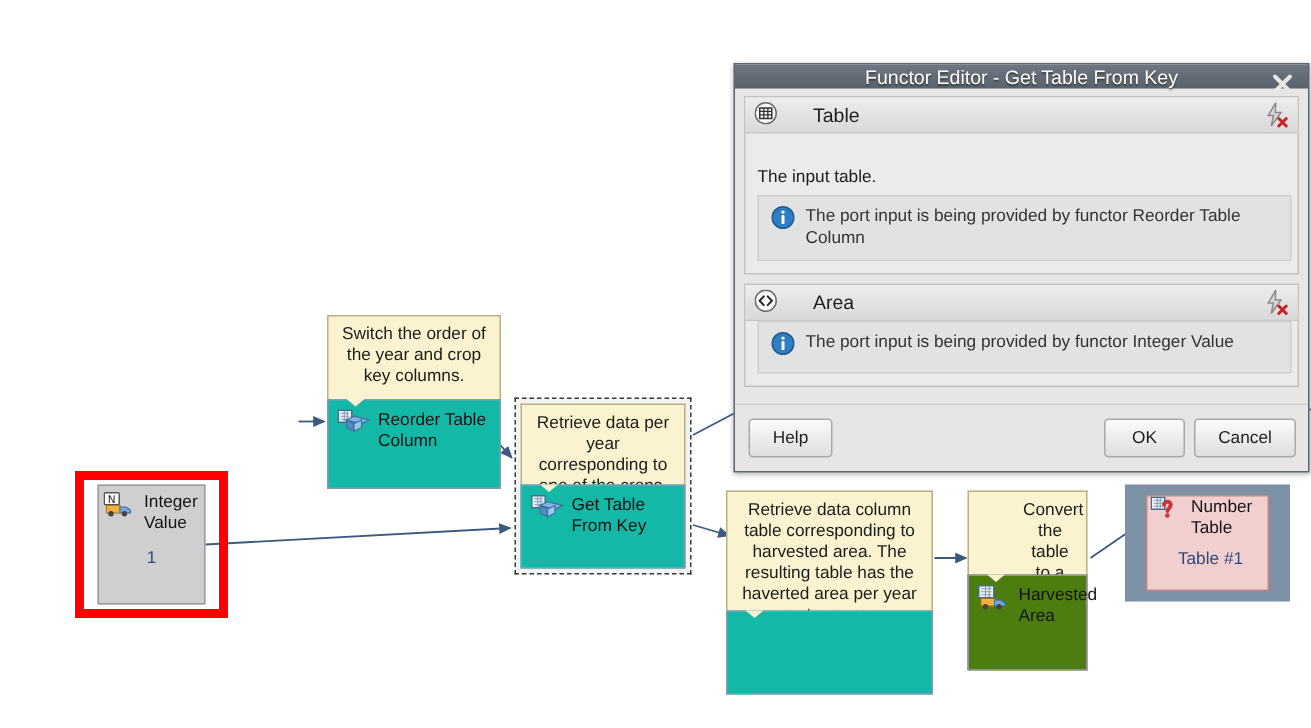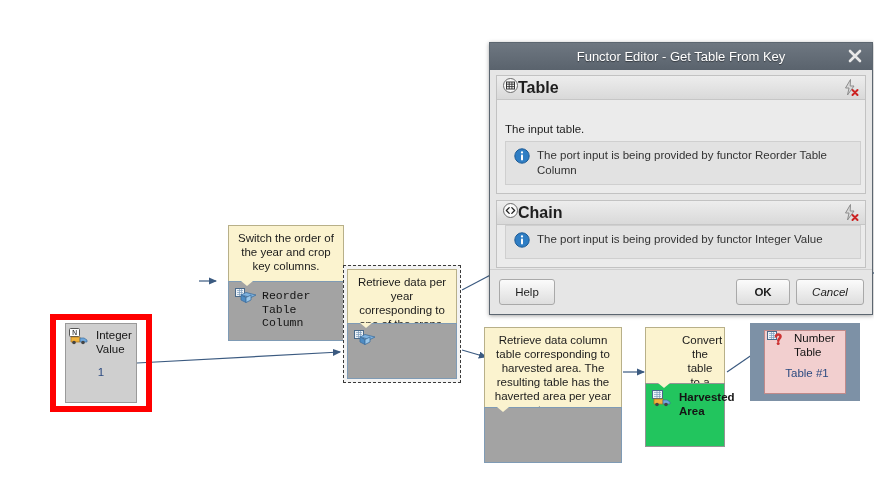--- a/index.html
+++ b/index.html
@@ -9,43 +9,43 @@
   
   #canvas{position:absolute;left:0;top:0;width:874px;height:485px;background:#fff;}
   svg.wires{position:absolute;left:0;top:0;width:874px;height:485px;pointer-events:none;}
 
   .node{position:absolute;box-sizing:border-box;}
   .cmt{background:#fbf3cf;border:1px solid #b8b089;border-bottom:none;
        font-size:11.5px;color:#1b1b1b;text-align:center;line-height:14px;
        padding:5px 6px 4px;}
   .body{border:1px solid #8fa8bf;position:relative;padding:6px 6px 6px 6px;
         min-height:34px;}
-  .body.blue{background:#a3a3a3;border-color:#7f9bb5;font-family:Liberation Mono, monospace;}
-  .body.grey{background:#22c55e;border-color:#949494;font-weight:bold;}
+  .body.blue{background:#14b8a6;border-color:#7f9bb5;}
+  .body.grey{background:#4d7c0f;border-color:#949494;}
   .notch{position:absolute;left:12px;top:-1px;width:0;height:0;
          border-left:6px solid transparent;border-right:6px solid transparent;
          border-top:5px solid #fbf3cf;}
   .ntitle{display:flex;align-items:flex-start;gap:5px;font-size:11.5px;color:#141414;line-height:13.5px;}
   .ntitle span.lbl{padding-top:1px;}
 
   
   #n-load{left:8px;top:245px;width:190px;height:72px;background:#e9dcb0;
           border:1px solid #9c9272;box-sizing:border-box;}
   #n-load .hdr{display:flex;align-items:center;gap:6px;padding:6px 0 0 8px;font-size:11.5px;color:#111;}
   #n-load .fname{position:absolute;left:0;right:0;bottom:10px;text-align:center;font-size:11px;color:#111;}
 
   
   #redbox{position:absolute;left:50px;top:314px;width:102px;height:98px;
           border:6px solid #ff0000;box-sizing:border-box;}
   #n-int{left:65px;top:323px;width:72px;height:80px;background:#cfcfcf;border:1px solid #9a9a9a;}
   #n-int .ntitle{padding:4px 3px 0 3px;}
   #n-int .val{position:absolute;left:0;right:0;top:42px;text-align:center;font-size:11.5px;color:#2b4a80;}
 
   
-  #n-reorder{left:218px;top:225px;width:116px;margin-left:10px;}
+  #n-reorder{left:218px;top:210px;width:116px;}
   #n-reorder .cmt{height:46px;}
   #n-reorder .body{height:46px;}
 
   
   #n-gtfk{left:343px;top:265px;width:118px;}
   #n-gtfk .sel{border:1px dashed #3a3a3a;padding:3px;background:#f3f3f3;}
   #n-gtfk .cmt{height:44px;}
   #n-gtfk .body{height:42px;}
 
   
@@ -64,44 +64,44 @@
   #n-num .ntitle{padding:0 3px 0 2px;}
   #n-num .tlabel{position:absolute;left:4px;right:0;top:36px;text-align:center;font-size:11.5px;color:#2b4a80;}
 
   
   .ico{flex:0 0 auto;display:inline-block;}
 
   
   #dlg{position:absolute;left:489px;top:42px;width:384px;height:273px;
        background:#e6e6e6;border:1px solid #5c6670;box-sizing:border-box;
        box-shadow:0 1px 4px rgba(0,0,0,.35);}
-  #dlg .tbar{height:27px;background:linear-gradient(#6e7781,#5a636d);
+  #dlg .tbar{height:16px;background:linear-gradient(#6e7781,#5a636d);
        color:#fff;font-size:13px;display:flex;align-items:center;
        justify-content:center;position:relative;
        text-shadow:0 1px 1px rgba(0,0,0,.45);}
   #dlg .tbar .x{position:absolute;right:8px;top:4px;width:18px;height:18px;
        cursor:pointer;}
   #dlg .content{padding:5px 6px 0 6px;}
   .panel{background:#ebebeb;border:1px solid #c2c2c2;margin-bottom:6px;}
   .phead{height:23px;background:linear-gradient(#ededed,#d9d9d9);
          border-bottom:1px solid #c6c6c6;display:flex;align-items:center;
-         padding:0 6px;font-size:16px;font-weight:bold;color:#1e1e1e;gap:0;position:relative;}
+         padding:0 6px;font-size:13px;font-weight:normal;color:#1e1e1e;gap:24px;position:relative;}
   .phead .bolt{position:absolute;right:5px;top:2px;width:19px;height:19px;cursor:pointer;}
   .pdesc{font-size:11.5px;color:#1c1c1c;padding:7px 8px 6px;margin-top:16px;}
   .infobox{margin:0 4px 8px 8px;background:#e2e2e2;border:1px solid #cfcfcf;
            display:flex;align-items:flex-start;gap:7px;padding:6px 8px;
            font-size:11.5px;color:#333;line-height:15px;}
   .btnrow{position:absolute;left:0;right:0;bottom:0;height:44px;
           border-top:1px solid #cfcfcf;background:#e6e6e6;}
   .btn{position:absolute;top:9px;height:24px;background:linear-gradient(#fbfbfb,#dedede);
        border:1px solid #a9a9a9;border-radius:3px;font-size:11.5px;color:#1d1d1d;
        display:flex;align-items:center;justify-content:center;cursor:pointer;}
   #b-help{left:9px;width:54px;}
-  #b-ok{right:82px;width:52px;font-weight:bold;}
-  #b-cancel{right:8px;width:66px;font-style:italic;}
+  #b-ok{right:82px;width:52px;}
+  #b-cancel{right:8px;width:66px;}
 </style>
 </head>
 <body>
 
 <div id="canvas">
 
   <svg class="wires">
     <defs>
       <marker id="ah" markerWidth="7" markerHeight="7" refX="6" refY="3" orient="auto">
         <path d="M0,0 L7,3 L0,6 z" fill="#3b5a80"></path>
@@ -167,20 +167,21 @@
         <div class="ntitle">
           <span class="ico">
             <svg width="22" height="19" viewBox="0 0 22 19">
               <rect x="0.5" y="0.5" width="9" height="8" fill="#eef3f8" stroke="#4a6a8a"></rect>
               <path d="M2 2.5h6M2 4.5h6M2 6.5h6M4.5 1v7M6.5 1v7" stroke="#7d9cbb" stroke-width="0.7"></path>
               <path d="M6 7l5-2.5L21 7l-5 2.5z" fill="#7fb3e0" stroke="#3d6f9e" stroke-width="0.8"></path>
               <path d="M6 7v5l5 2.5V9.5z" fill="#4e8cc4" stroke="#3d6f9e" stroke-width="0.8"></path>
               <path d="M11 9.5l5-2.5v5l-5 2.5z" fill="#9cc8ea" stroke="#3d6f9e" stroke-width="0.8"></path>
             </svg>
           </span>
+          <span class="lbl">Get Table From Key</span>
         </div>
       </div>
     </div>
   </div>
 
   <div class="node" id="n-gtc">
     <div class="cmt">Retrieve data column table corresponding to harvested area. The resulting table has the haverted area per year per type crop.</div>
     <div class="body blue">
       <div class="notch"></div>
     </div>
@@ -266,21 +267,21 @@
     </div>
 
     <div class="panel">
       <div class="phead">
         <span class="ico">
           <svg width="15" height="15" viewBox="0 0 15 15">
             <circle cx="7.5" cy="7.5" r="7" fill="#fafafa" stroke="#6a6a6a"></circle>
             <path d="M6.2 4.6 L3.4 7.5 L6.2 10.4 M8.8 4.6 L11.6 7.5 L8.8 10.4" fill="none" stroke="#222" stroke-width="1.3" stroke-linecap="round" stroke-linejoin="round"></path>
           </svg>
         </span>
-        <span>Chain</span>
+        <span>Area</span>
         <span class="bolt">
           <svg width="19" height="19" viewBox="0 0 19 19">
             <path d="M9.5 1.5 L4.5 10 H8 L6.5 17 L13 8 H9.2 z" fill="#d9d9d9" stroke="#8c8c8c" stroke-width="1"></path>
             <path d="M11.5 12 L16.5 17 M16.5 12 L11.5 17" stroke="#cc2222" stroke-width="2" stroke-linecap="round"></path>
           </svg>
         </span>
       </div>
       <div class="infobox">
         <span class="ico">
           <svg width="16" height="16" viewBox="0 0 16 16">

